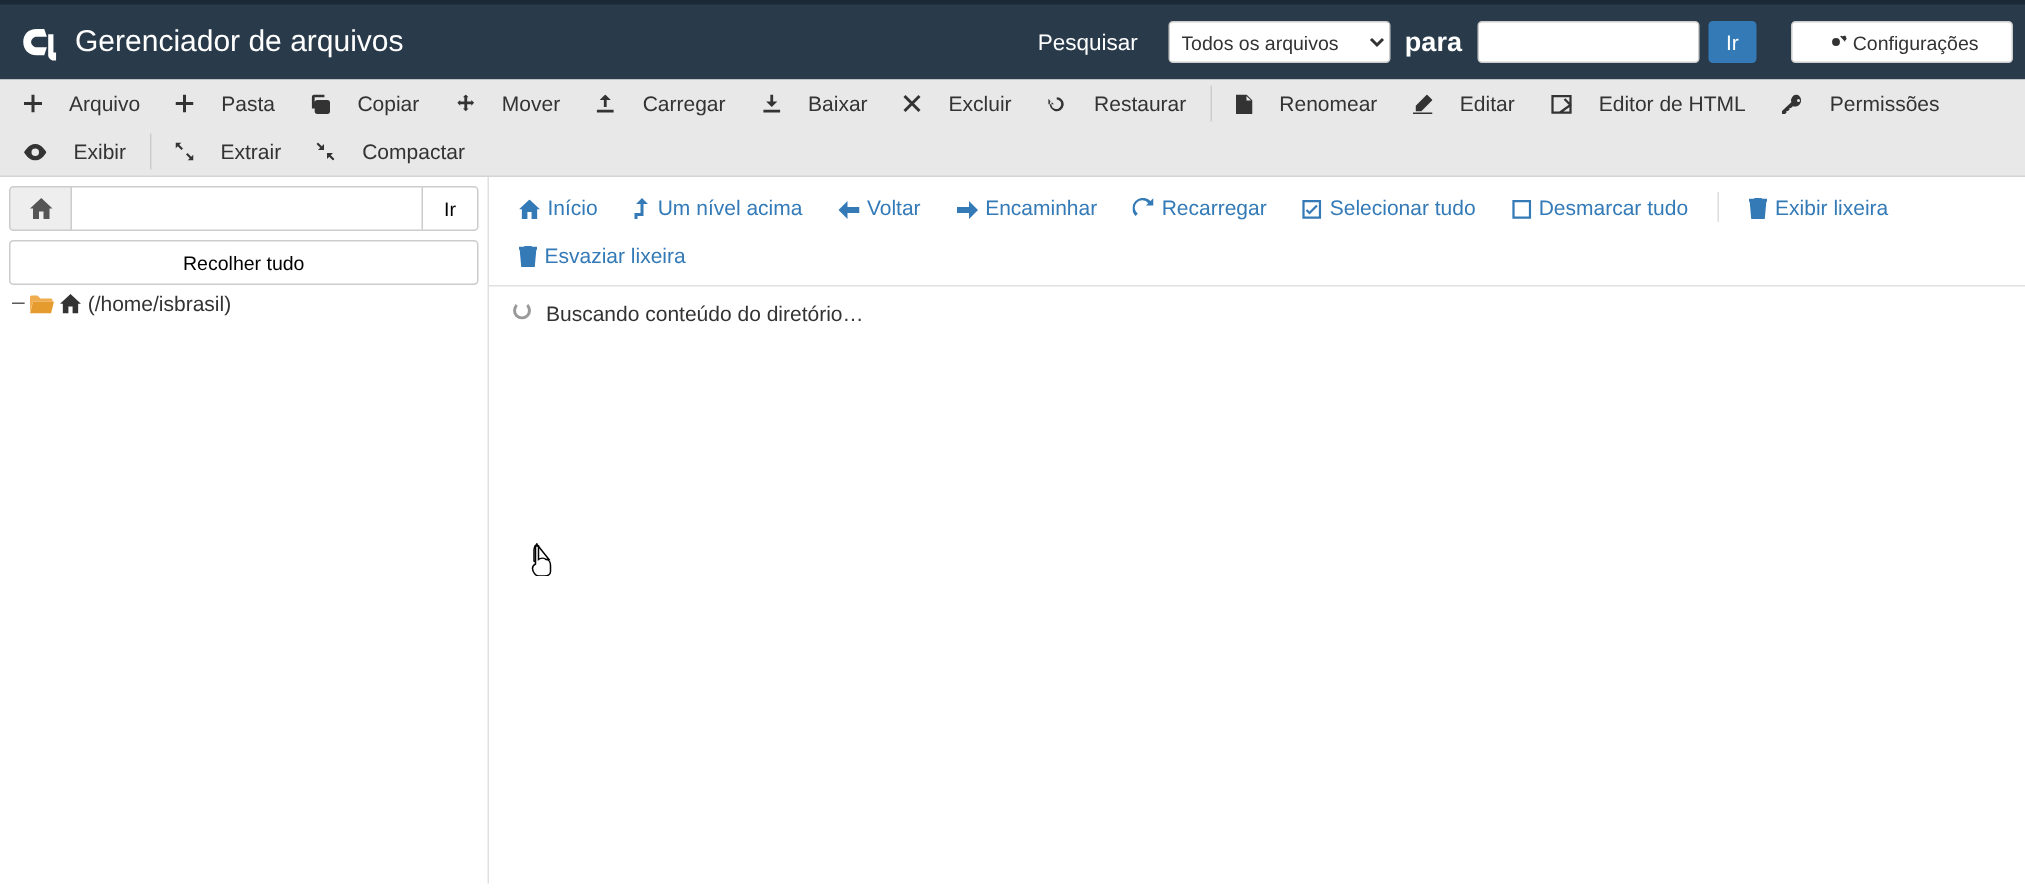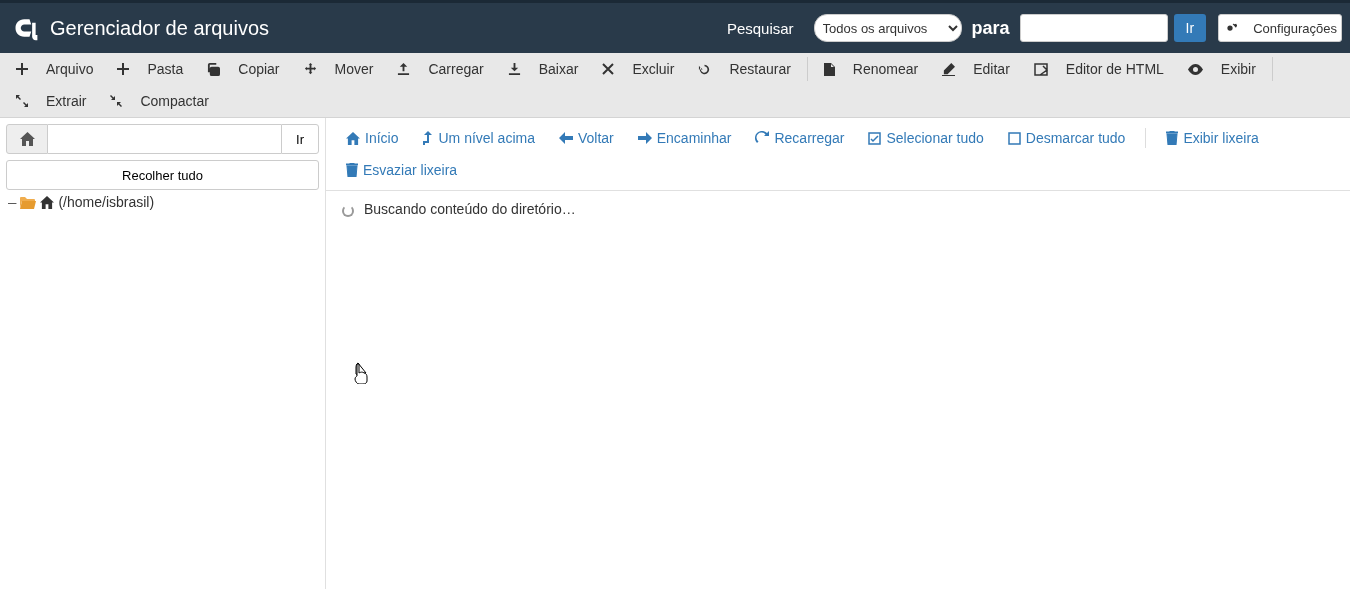--- a/index.html
+++ b/index.html
@@ -5,24 +5,24 @@
 * { box-sizing: border-box; margin: 0; padding: 0; }
 body { font-family: -apple-system, BlinkMacSystemFont, "Segoe UI", Arial, sans-serif; font-size: 14px; color: #333; width: 1350px; height: 596px; overflow: hidden; }
 
 
 .top-header { background: #293a4a; border-top: 3px solid #1b2936; color: #fff; height: 53px; display: flex; align-items: center; padding: 0 8px; }
 .logo { display: flex; align-items: center; gap: 10px; font-size: 20px; font-weight: 400; margin-left: 4px; justify-content: center; }
 .logo svg { width: 28px; height: 28px; }
 .top-header-right { margin-left: auto; display: flex; align-items: center; gap: 6px; }
 .search-label { font-weight: 400; font-size: 15px; margin-right: 14px; }
 .for-label { font-weight: 600; font-size: 18px; margin: 0 4px; text-align: center; }
-select.search-scope { height: 28px; border: 1px solid #ccc; border-radius: 13px; font-size: 13px; padding: 2px 4px; background: #fff; color: #333; width: 148px; }
+select.search-scope { height: 28px; border: 1px solid #ccc; border-radius: 3px; font-size: 13px; padding: 2px 4px; background: #fff; color: #333; width: 148px; }
 input.search-input { height: 28px; width: 148px; border: 1px solid #ccc; border-radius: 3px; padding: 2px 6px; font-size: 13px; }
 .go-btn { background: #337ab7; color: #fff; border: none; border-radius: 3px; height: 28px; padding: 0 12px; font-size: 14px; cursor: pointer; }
-.settings-btn { background: #fff; color: #333; border: 1px solid #ccc; border-radius: 3px; height: 28px; padding: 0 4px; font-size: 13px; display: flex; align-items: center; gap: 16px; cursor: pointer; margin-left: 6px; }
+.settings-btn { background: #fff; color: #333; border: 1px solid #ccc; border-radius: 3px; height: 28px; padding: 0 22px; font-size: 13px; display: flex; align-items: center; gap: 4px; cursor: pointer; margin-left: 17px; }
 
 
 .main-toolbar { background: #e8e8e8; border-bottom: 1px solid #d4d4d4; display: flex; flex-wrap: wrap; align-items: center; padding: 0 4px; min-height: 36px; }
 .toolbar-btn { background: transparent; border: none; padding: 8px 12px; font-size: 14px; color: #333; cursor: pointer; display: flex; align-items: center; gap: 18px; }
 .toolbar-sep { width: 1px; height: 24px; background: #ccc; margin: 0 4px; }
 
 
 .body-layout { display: flex; height: calc(596px - 53px - 72px); }
 
 .sidebar { width: 326px; padding: 6px; border-right: 1px solid #e0e0e0; }
@@ -33,33 +33,33 @@
 .collapse-all { width: 100%; height: 30px; border: 1px solid #ccc; background: #fff; font-size: 13px; border-radius: 3px; cursor: pointer; margin-bottom: 0; }
 
 .tree { padding: 4px 2px; font-size: 14px; }
 .tree-item { display: flex; align-items: center; gap: 4px; color: #333; }
 .tree-toggle { font-family: monospace; color: #555; cursor: pointer; }
 
 .main-panel { flex: 1; display: flex; flex-direction: column; }
 
 
 .action-bar { display: flex; flex-wrap: wrap; align-items: center; padding: 6px 10px; border-bottom: 1px solid #e0e0e0; gap: 4px; }
-.action-btn { background: transparent; border: none; color: #337ab7; font-size: 14px; padding: 6px 10px; cursor: pointer; display: flex; align-items: center; gap: 5px; }
+.action-btn { background: transparent; border: none; color: #337ab7; font-size: 14px; padding: 6px 10px; cursor: pointer; display: flex; align-items: flex-end; gap: 5px; }
 .action-sep { width: 1px; height: 20px; background: #ddd; margin: 0 6px; }
 
 
 .table-header { display: flex; padding: 10px 14px; border-bottom: 1px solid #e0e0e0; font-size: 14px; color: #337ab7; }
 .col-icon { width: 34px; }
 .col-name { flex: 1; }
 .col-size { width: 100px; }
 .col-modified { width: 200px; }
 .col-type { width: 180px; }
 .col-perm { width: 100px; text-align: right; }
 
-.loading-row { display: flex; align-items: flex-end; gap: 10px; padding: 10px 16px; color: #333; font-size: 14px; }
+.loading-row { display: flex; align-items: flex-start; gap: 10px; padding: 10px 16px; color: #333; font-size: 14px; }
 .spinner { width: 12px; height: 12px; border: 2px solid #999; border-top-color: transparent; border-radius: 50%; animation: spin 0.8s linear infinite; }
 @keyframes spin { to { transform: rotate(360deg); } }
 
 .cursor-pointer { position: absolute; left: 352px; top: 362px; pointer-events: none; }
 
 .icon { display: inline-flex; align-items: center; justify-content: center; }
 svg { display: block; }
 </style>
 </head>
 <body>
@@ -177,20 +177,28 @@
   <button class="toolbar-btn">
       <span class="icon">
         <svg width="14" height="13" viewBox="0 0 14 13">
           <path fill="none" stroke="#333" stroke-width="1.5" d="M1 1h12v11H1z M9 3l4 4-7 5"></path>
         </svg>
       </span>
       <span>Editor de HTML</span>
     </button>
   <button class="toolbar-btn">
       <span class="icon">
+        <svg width="14" height="13" viewBox="0 0 14 13">
+          <path fill="#333" d="M10 0a4 4 0 00-3.8 5.2L0 11v2h2l1-1v-1h1l1-1v-1h1l1.2-1.2A4 4 0 1010 0zm1 3a1 1 0 110 2 1 1 0 010-2z"></path>
+        </svg>
+      </span>
+      <span>Permissões</span>
+    </button>
+  <button class="toolbar-btn">
+      <span class="icon">
         <svg width="15" height="11" viewBox="0 0 15 11">
           <path fill="#333" d="M7.5 0C3 0 0 5.5 0 5.5S3 11 7.5 11 15 5.5 15 5.5 12 0 7.5 0zm0 8a2.5 2.5 0 110-5 2.5 2.5 0 010 5z"></path>
         </svg>
       </span>
       <span>Exibir</span>
     </button>
   <div class="toolbar-sep"></div>
   <button class="toolbar-btn">
       <span class="icon">
         <svg width="12" height="12" viewBox="0 0 12 12">

